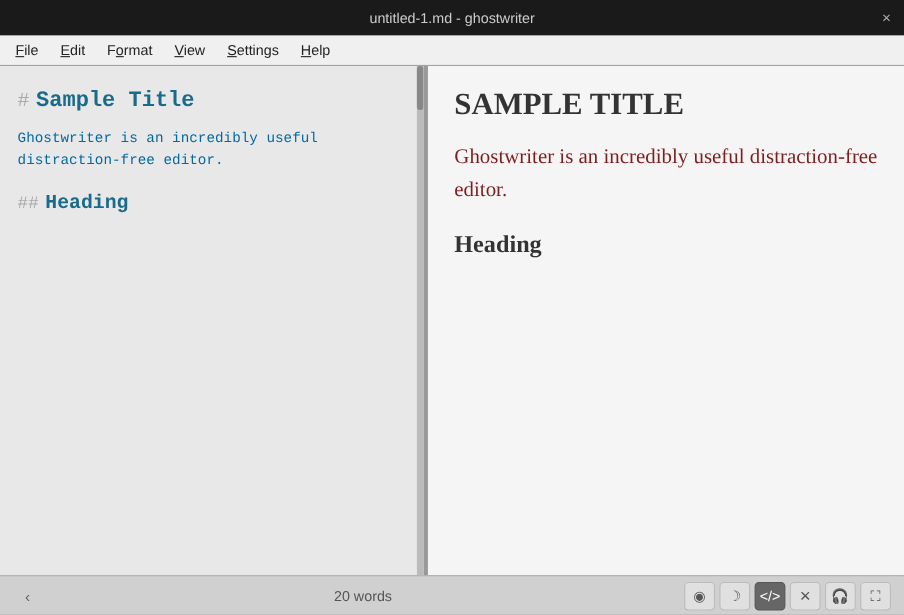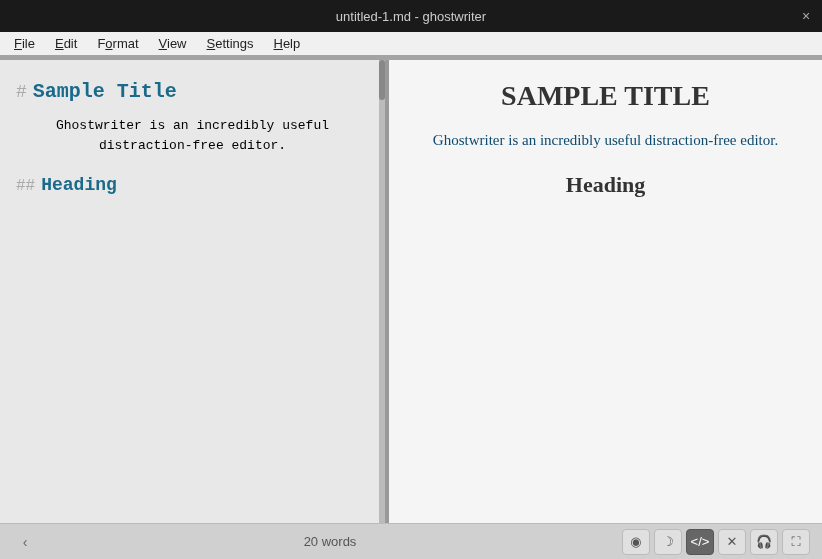--- a/index.html
+++ b/index.html
@@ -1,15 +1,15 @@
 <!DOCTYPE html>
 <html><head>
   <meta charset="utf-8">
   <style>
-    * { margin: 0; padding: 0; box-sizing: border-box; text-align: center; }
+    * { margin: 0; padding: 0; box-sizing: border-box; }
 
     body {
       width: 822px;
       height: 559px;
       background: #2b2b2b;
       font-family: sans-serif;
       overflow: hidden;
       display: flex;
       flex-direction: column;
     }
@@ -48,21 +48,21 @@
     }
 
     
     #menu-bar {
       height: 28px;
       background: #f0f0f0;
       display: flex;
       align-items: center;
       padding: 0 4px;
       flex-shrink: 0;
-      border-bottom: 5px solid #a3a3a3;
+      border-bottom: 1px solid #a3a3a3;
     }
 
     .menu-item {
       padding: 2px 10px;
       font-size: 13px;
       color: #222;
       cursor: pointer;
       border-radius: 2px;
     }
 
@@ -110,21 +110,21 @@
     .md-title-text {
       color: #1a6a8a;
       font-size: 20px;
       font-weight: bold;
       font-family: 'Courier New', monospace;
     }
 
     .md-body-text {
       font-family: 'Courier New', monospace;
       font-size: 13px;
-      color: #000000;
+      color: #0369a1;
       margin-bottom: 16px;
       line-height: 1.5;
     }
 
     .md-heading2 {
       display: flex;
       align-items: baseline;
       margin-top: 8px;
     }
 
@@ -169,22 +169,22 @@
 
     #preview-title {
       font-size: 28px;
       font-weight: bold;
       color: #333;
       margin-bottom: 16px;
       font-family: Georgia, serif;
     }
 
     #preview-body {
-      font-size: 15px;
-      color: #0c4a6e;
+      font-size: 19px;
+      color: #7f1d1d;
       line-height: 1.6;
       margin-bottom: 20px;
       font-family: Georgia, serif;
     }
 
     #preview-heading {
       font-size: 22px;
       font-weight: bold;
       color: #333;
       font-family: Georgia, serif;

